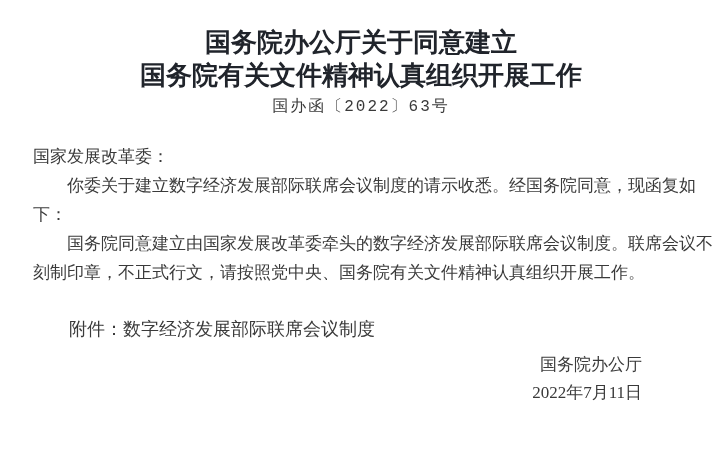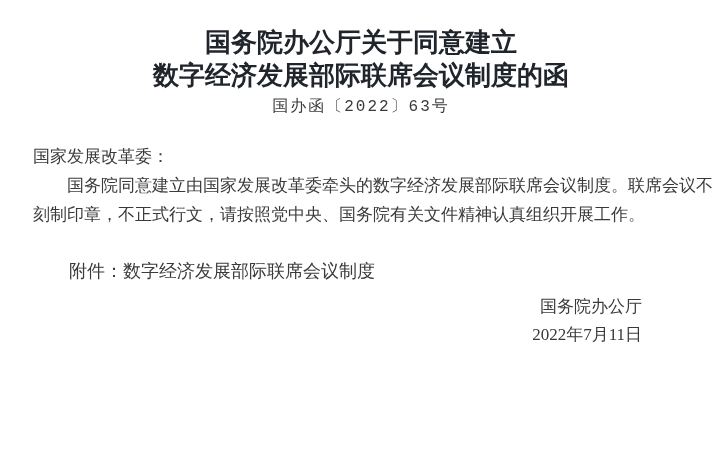--- a/index.html
+++ b/index.html
@@ -66,28 +66,32 @@
     white-space: nowrap;
   }
 </style>
 </head>
 <body>
 
 <div class="page">
 
   <h1 class="doc-title">
     <span class="title-line">国务院办公厅关于同意建立</span>
-    <span class="title-line">数字经济发展部际联席会议制度的函</span>
+    <span class="title-line">国务院有关文件精神认真组织开展工作</span>
   </h1>
 
   <div class="doc-number">国办函〔2022〕63号</div>
 
   <main class="doc-body">
     <p class="salutation">国家发展改革委：</p>
 
+    <p class="para">
+      <span class="line indent">你委关于建立数字经济发展部际联席会议制度的请示收悉。经国务院同意，现函复如</span>
+      <span class="line">下：</span>
+    </p>
 
     <p class="para">
       <span class="line indent">国务院同意建立由国家发展改革委牵头的数字经济发展部际联席会议制度。联席会议不</span>
       <span class="line">刻制印章，不正式行文，请按照党中央、国务院有关文件精神认真组织开展工作。</span>
     </p>
   </main>
 
   <div class="attachment-line">附件：数字经济发展部际联席会议制度</div>
 
   <div class="signature-block">

